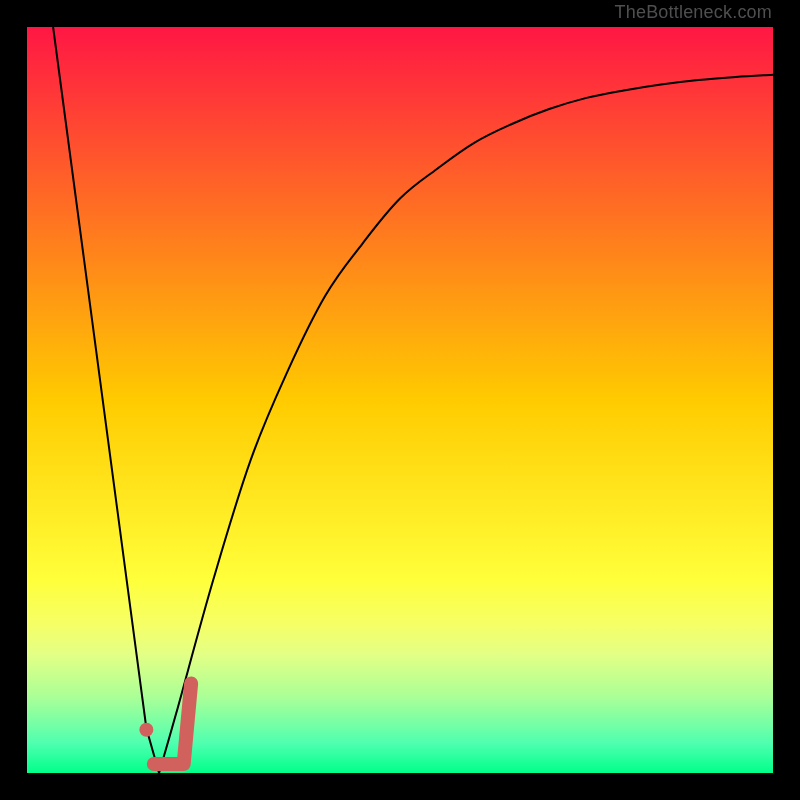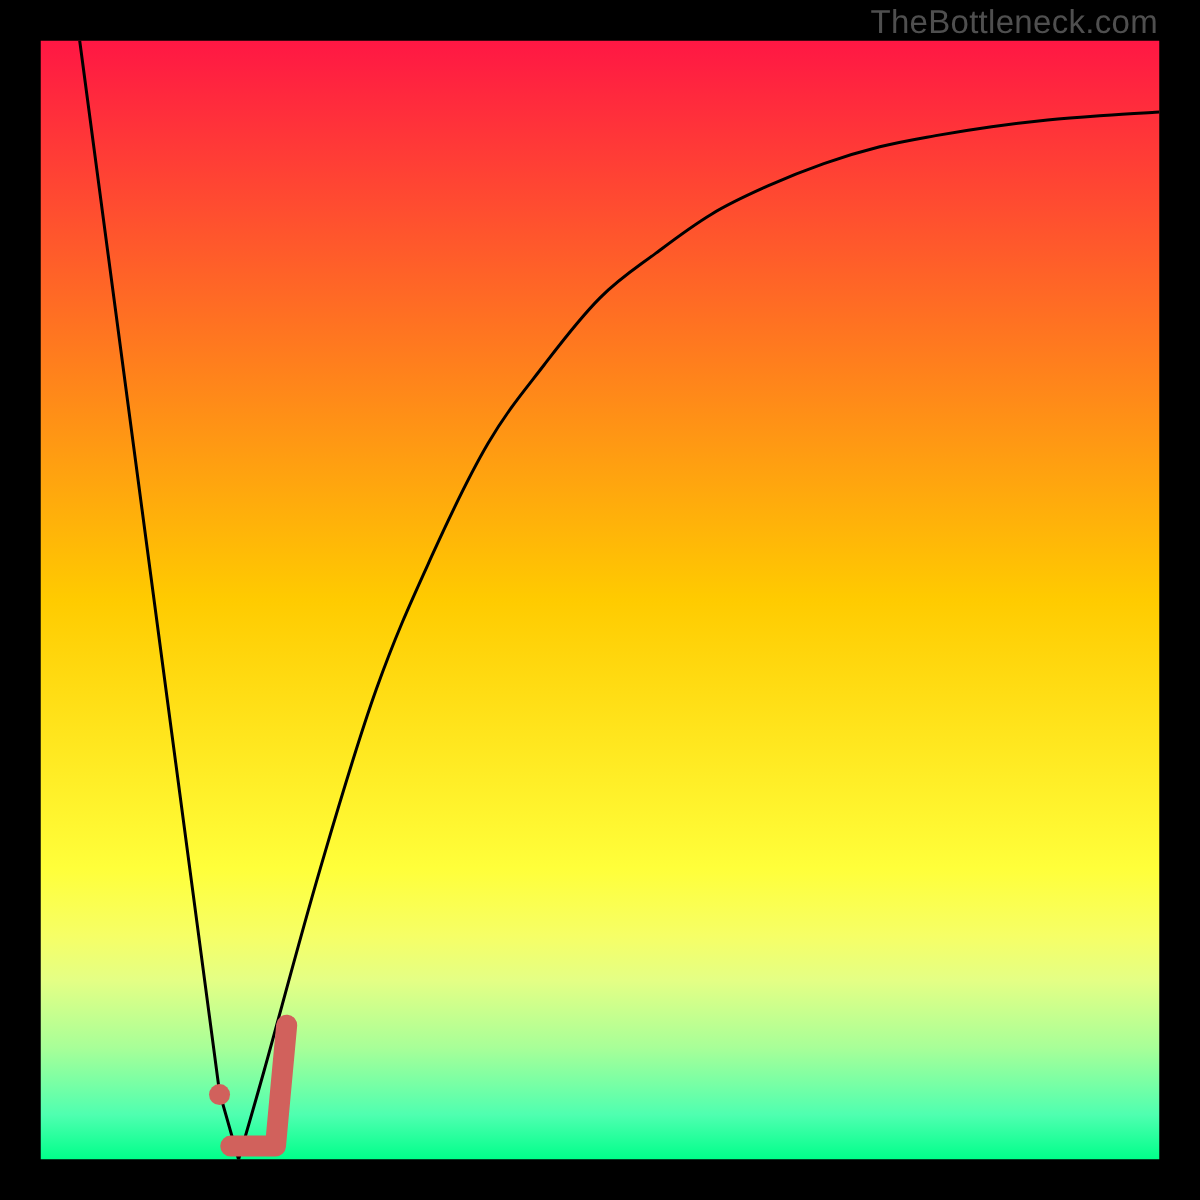--- a/index.html
+++ b/index.html
@@ -24,21 +24,21 @@
     top: 27px;
     width: 746px;
     height: 746px;
   }
   .watermark {
     position: absolute;
     top: 2px;
     right: 28px;
     color: #4f4f4f;
     font-family: Arial, Helvetica, sans-serif;
-    font-size: 22px;
+    font-size: 18px;
     letter-spacing: 0.2px;
   }
   svg {
     display: block;
   }
 </style>
 </head>
 <body>
 
 <div class="outer">

